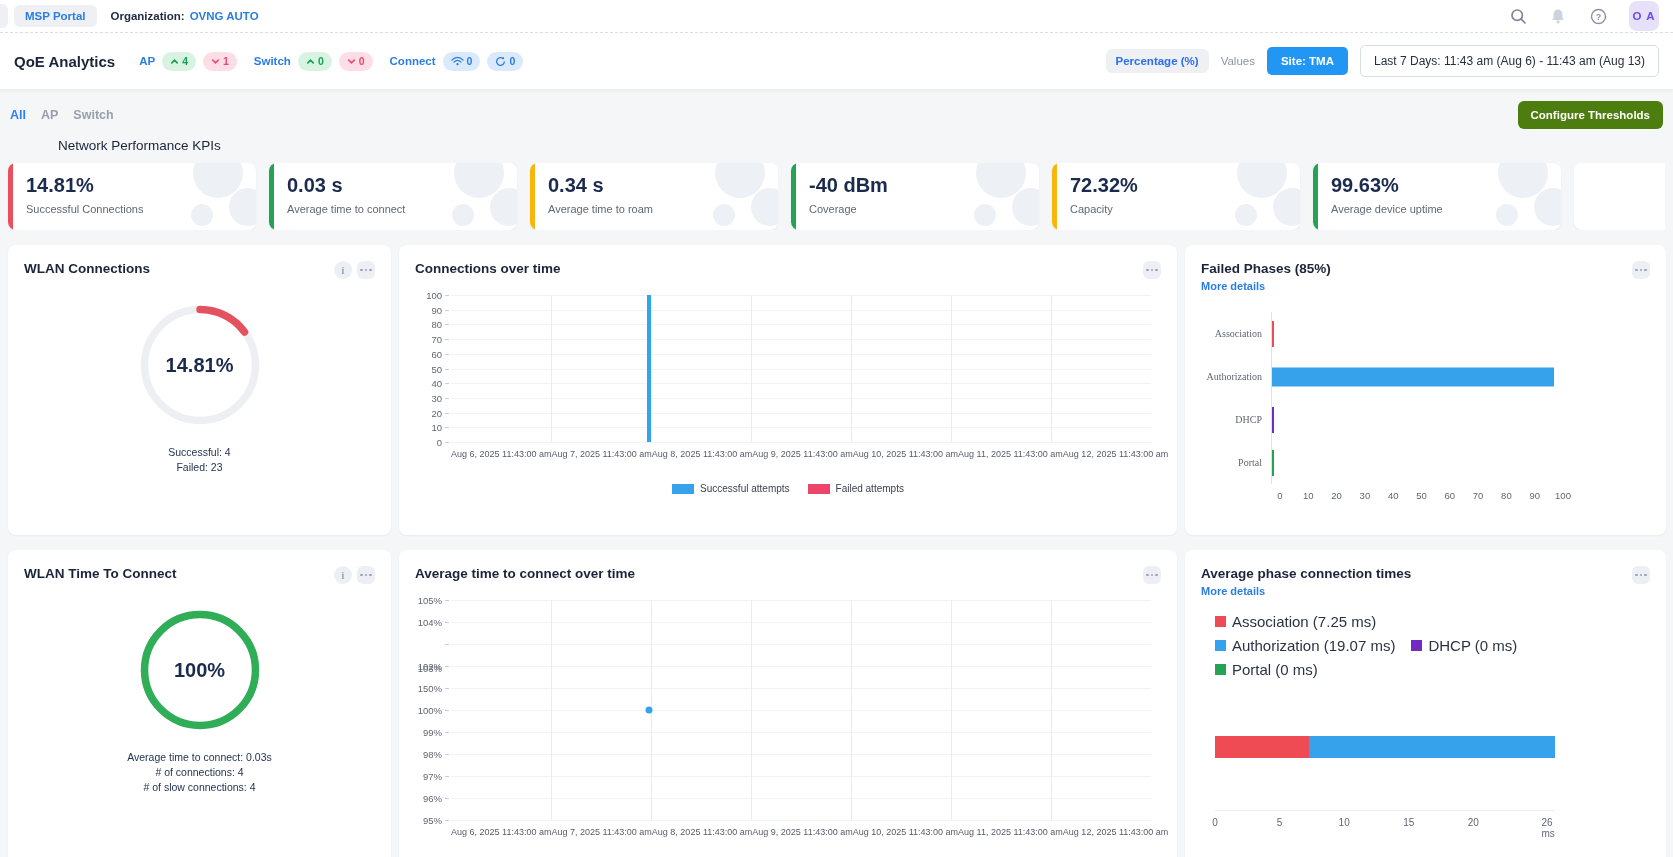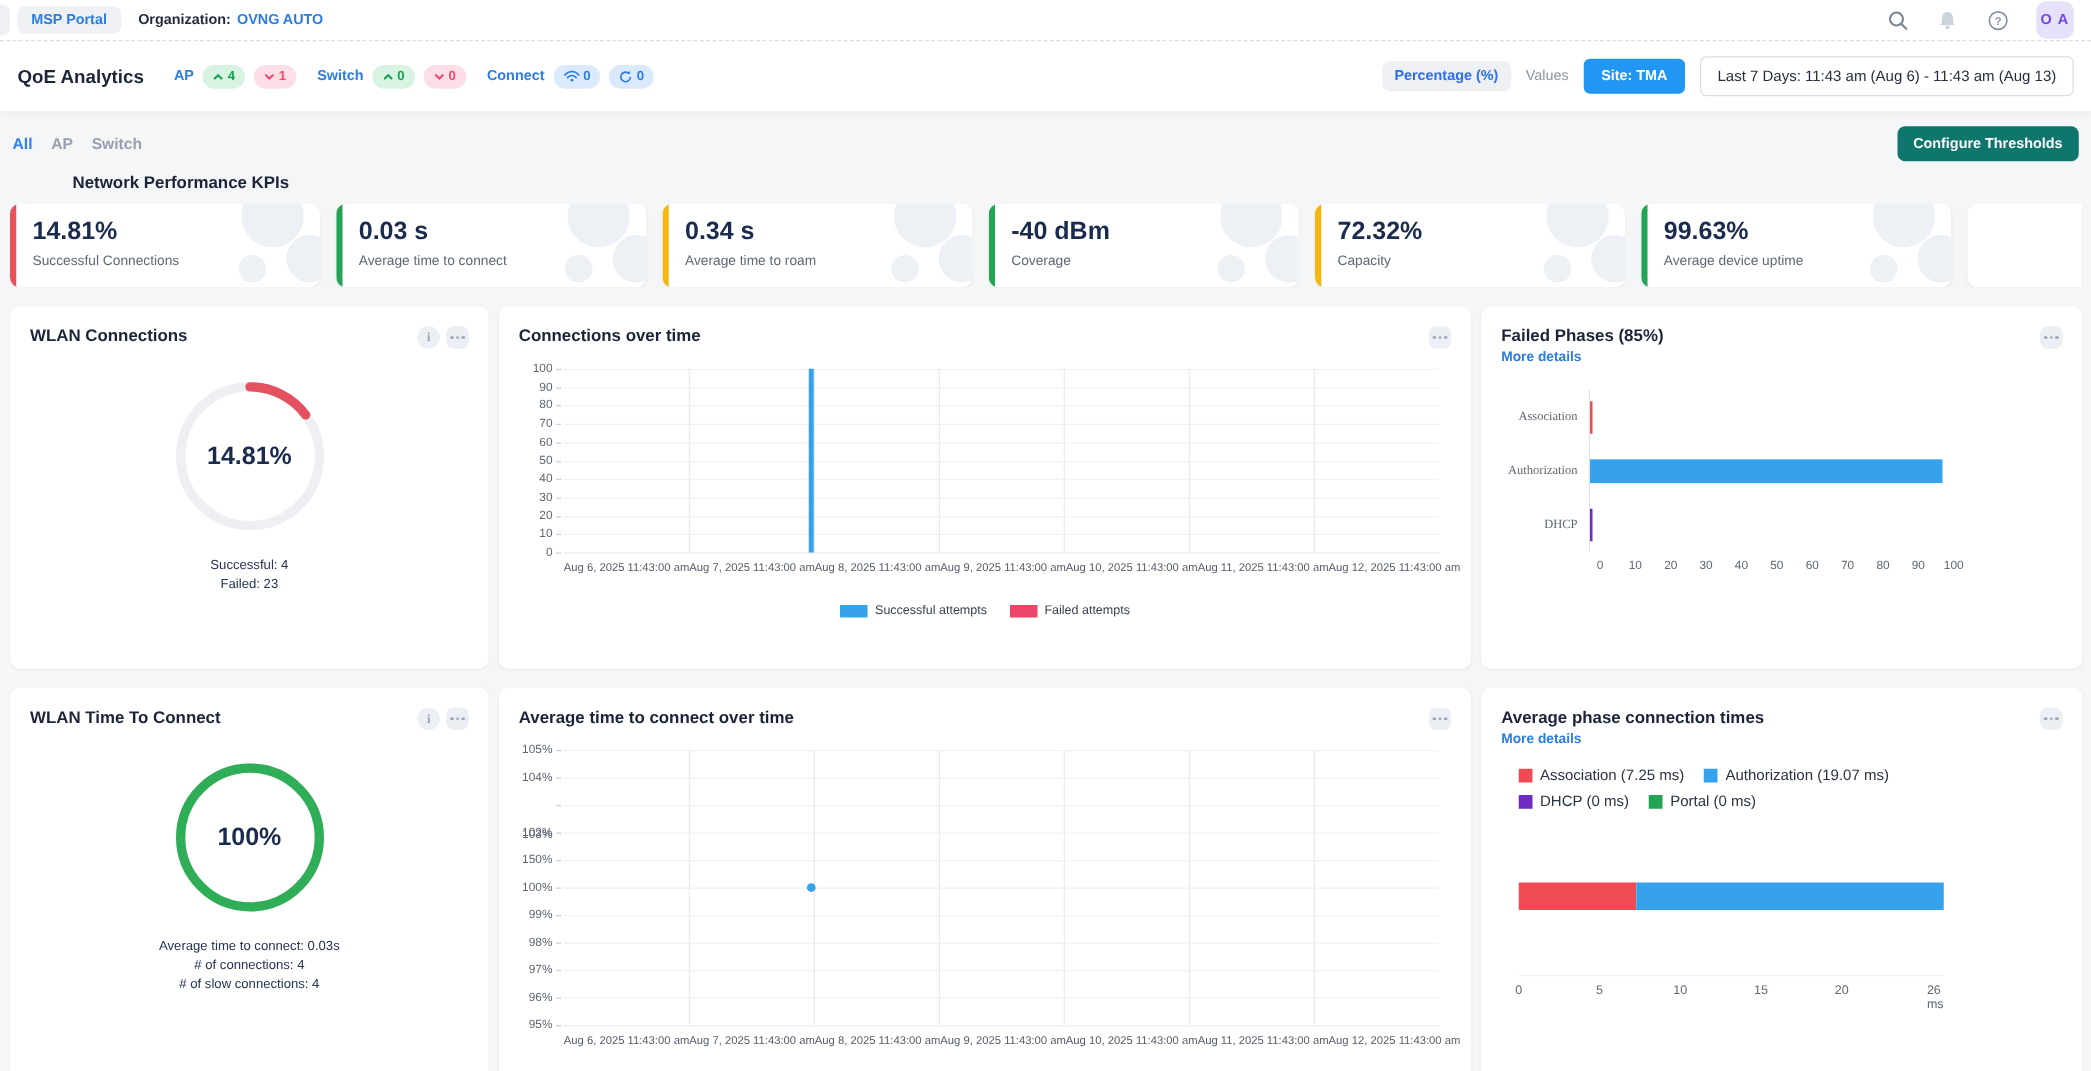--- a/index.html
+++ b/index.html
@@ -41,23 +41,23 @@
     border:none; border-radius:5px; padding:8px 14px; cursor:pointer; }
   .daterange { border:1px solid #d9dde4; border-radius:5px; background:#fff; color:#252f3e;
     font-size:12px; padding:8px 13px; min-width:276px; cursor:pointer; }
 
   
   .content { padding:10px 8px 0 8px; }
   .tabs-row { display:flex; align-items:center; justify-content:space-between; height:30px; padding:0 2px; }
   .tabs { display:flex; gap:15px; font-size:12.5px; font-weight:bold; }
   .tab { color:#98a0ad; cursor:pointer; }
   .tab.active { color:#2d7ff2; }
-  .cfg-btn { background:#0f766e; color:#fff; border:none; border-radius:6px;
+  .cfg-btn { background:#4d7c0f; color:#fff; border:none; border-radius:6px;
     font-size:11.5px; font-weight:bold; padding:8px 13px; cursor:pointer; }
-  .kpi-title { font-size:13.5px; font-weight:bold; color:#1b2438; margin:8px 2px 10px 2px;padding-left:48px; }
+  .kpi-title { font-size:13.5px; font-weight:normal; color:#1b2438; margin:8px 2px 10px 2px;padding-left:48px; }
 
   .kpi-row { display:flex; gap:13px; overflow:hidden; }
   .kpi-card { position:relative; flex:0 0 248px; height:67px; background:#fff; border-radius:8px;
     box-shadow:0 1px 2px rgba(16,24,40,.06); overflow:hidden; padding:11px 14px 0 18px; }
   .kpi-accent { position:absolute; left:0; top:0; bottom:0; width:5px; border-radius:5px 0 0 5px; }
   .kpi-value { font-size:20px; font-weight:bold; color:#1b2b4d; position:relative; z-index:2; }
   .kpi-label { font-size:11px; color:#5f6876; margin-top:6px; position:relative; z-index:2; }
   .kpi-decor { position:absolute; right:0; top:0; height:100%; z-index:1; }
 
   .row { display:grid; grid-template-columns:383px 778px 481px; gap:8px; margin-top:15px; }
@@ -103,21 +103,21 @@
   .hcat { width:70px; text-align:right; font-size:10px; color:#5f6672; padding-right:9px; flex:none; }
   .hzone { flex:none; width:283px; position:relative; height:100%; border-left:1px solid #dfe3e8; }
   .hbar { position:absolute; top:50%; transform:translateY(-50%); height:19px; }
   .hsliver { position:absolute; top:50%; transform:translateY(-50%); left:0; width:2px; height:26px; }
   .hticks { position:relative; margin-left:79px; width:283px; height:14px; margin-top:6px; }
   .htick { position:absolute; transform:translateX(-50%); font-size:9.5px; color:#5f6672; }
 
   
   .plegend { display:flex; flex-wrap:wrap; column-gap:16px; row-gap:7px; margin:14px 0 0 14px; width:330px; }
   .plegend .legend-item .swatch { width:11px; height:11px; }
-  .plegend .ltext { font-size:12px; color:#2a3342; }
+  .plegend .ltext { font-size:15px; color:#2a3342; }
   .pbar { position:relative; margin:58px 0 0 14px; width:340px; height:22px; display:flex; }
   .pseg { height:100%; }
   .pticks { position:relative; margin:52px 0 0 14px; width:340px; height:14px;
     border-top:1px solid #eceef2; padding-top:6px; }
   .ptick { position:absolute; transform:translateX(-50%); font-size:10px; color:#5f6672; top:6px; }
   .ptick.last { transform:translateX(-70%); }
 </style>
 </head>
 <body>
 
@@ -417,20 +417,26 @@
                 <div class="hzone">
                   <div class="hbar" style="width: 100%; background: rgb(54, 162, 235);"></div>
                 </div>
               </div>
               <div class="hrow">
                 <div class="hcat">DHCP</div>
                 <div class="hzone">
                   <div class="hsliver" style="background: rgb(111, 43, 196);"></div>
                 </div>
               </div>
+              <div class="hrow">
+                <div class="hcat">Portal</div>
+                <div class="hzone">
+                  <div class="hsliver" style="background: rgb(35, 164, 85);"></div>
+                </div>
+              </div>
             </div>
           <div class="hticks">
               <span class="htick" style="left: 0%;">0</span>
               <span class="htick" style="left: 10%;">10</span>
               <span class="htick" style="left: 20%;">20</span>
               <span class="htick" style="left: 30%;">30</span>
               <span class="htick" style="left: 40%;">40</span>
               <span class="htick" style="left: 50%;">50</span>
               <span class="htick" style="left: 60%;">60</span>
               <span class="htick" style="left: 70%;">70</span>

